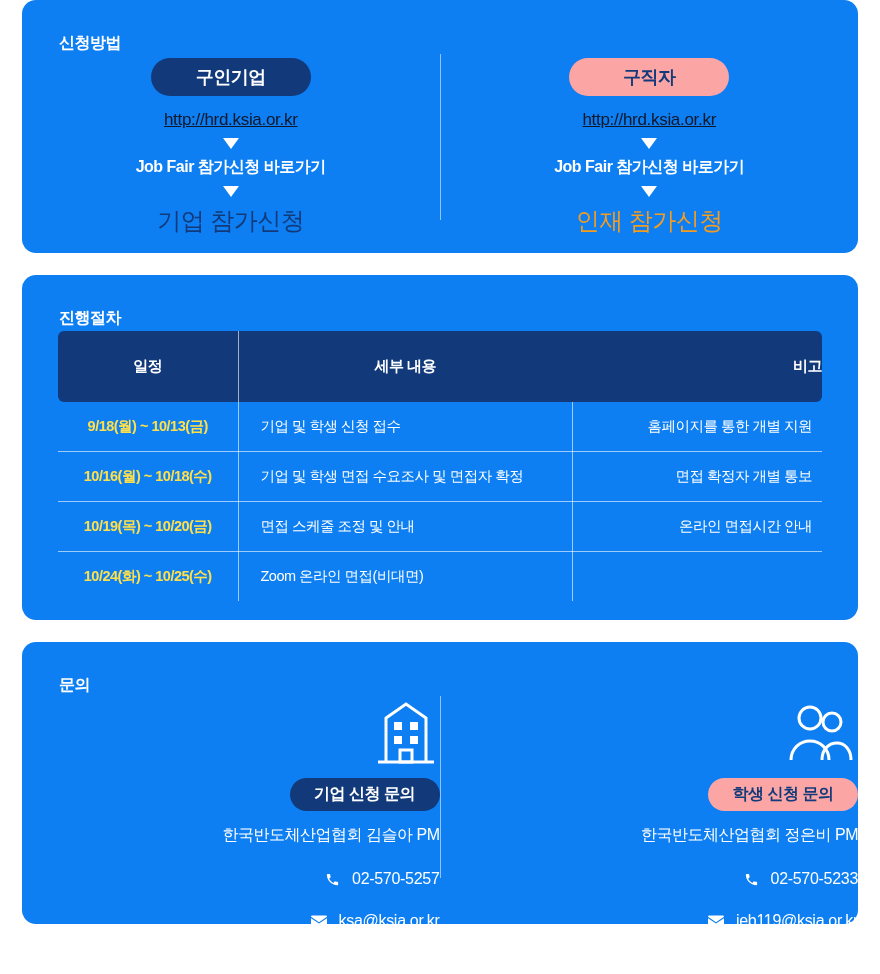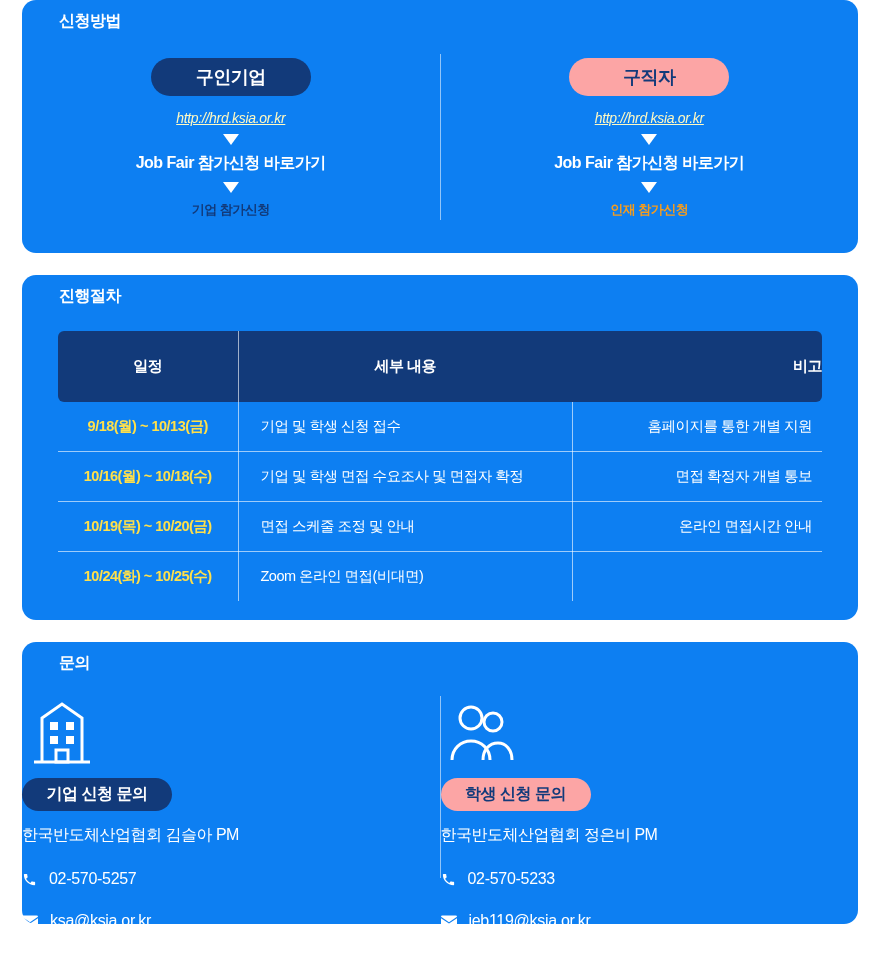--- a/index.html
+++ b/index.html
@@ -15,21 +15,21 @@
   .card {
     background: #0d7ff2;
     border-radius: 14px;
     margin: 0 22px 22px 22px;
     position: relative;
   }
 
   
   .sec-head {
     position: absolute;
-    top: 10px;
+    top: 32px;
     left: 24px;
     display: flex;
     align-items: flex-end;
   }
   .sec-bar {
     width: 3px;
     background: #ffffff;
     margin-right: 10px;
     border-radius: 2px;
   }
@@ -71,41 +71,40 @@
     padding: 7px 26px;
     border-radius: 20px;
     font-size: 18px;
     font-weight: bold;
     letter-spacing: -0.5px;
   }
   .pill-navy { background: #123a7a; color: #ffffff; }
   .pill-orange { background: #fca5a5; color: #123a7a; }
   .apply-url {
     margin-top: 14px;
-    font-size: 14px;
-    color: #fef9c3;
+    font-size: 17px;
+    color: #0f172a;
     letter-spacing: -0.3px;
-    font-style: italic;
   }
   .arrow-down {
     width: 0; height: 0;
     border-left: 8px solid transparent;
     border-right: 8px solid transparent;
     border-top: 11px solid #ffffff;
     margin: 8px 0;
   }
   .apply-step {
     font-size: 16px;
     font-weight: bold;
     color: #ffffff;
     letter-spacing: -0.5px;
   }
   .apply-final {
-    font-size: 13px;
-    font-weight: bold;
+    font-size: 24px;
+    font-weight: normal;
     letter-spacing: -0.5px;
   }
   .final-navy { color: #123a7a; }
   .final-orange { color: #f59c1e; }
 
   
   #card-process {
     height: 345px;
     padding-top: 48px;
   }
@@ -163,21 +162,21 @@
     margin-bottom: 0;
   }
   .contact-wrap {
     display: flex;
     height: 218px;
   }
   .contact-col {
     flex: 1;
     display: flex;
     flex-direction: column;
-    align-items: flex-start;
+    align-items: flex-end;
     padding-top: 6px;
   }
   .contact-divider {
     width: 1px;
     background: rgba(255,255,255,0.55);
     margin: 6px 0 30px 0;
   }
   .contact-icon { height: 72px; display: flex; align-items: flex-end; }
   .contact-pill {
     margin-top: 14px;

